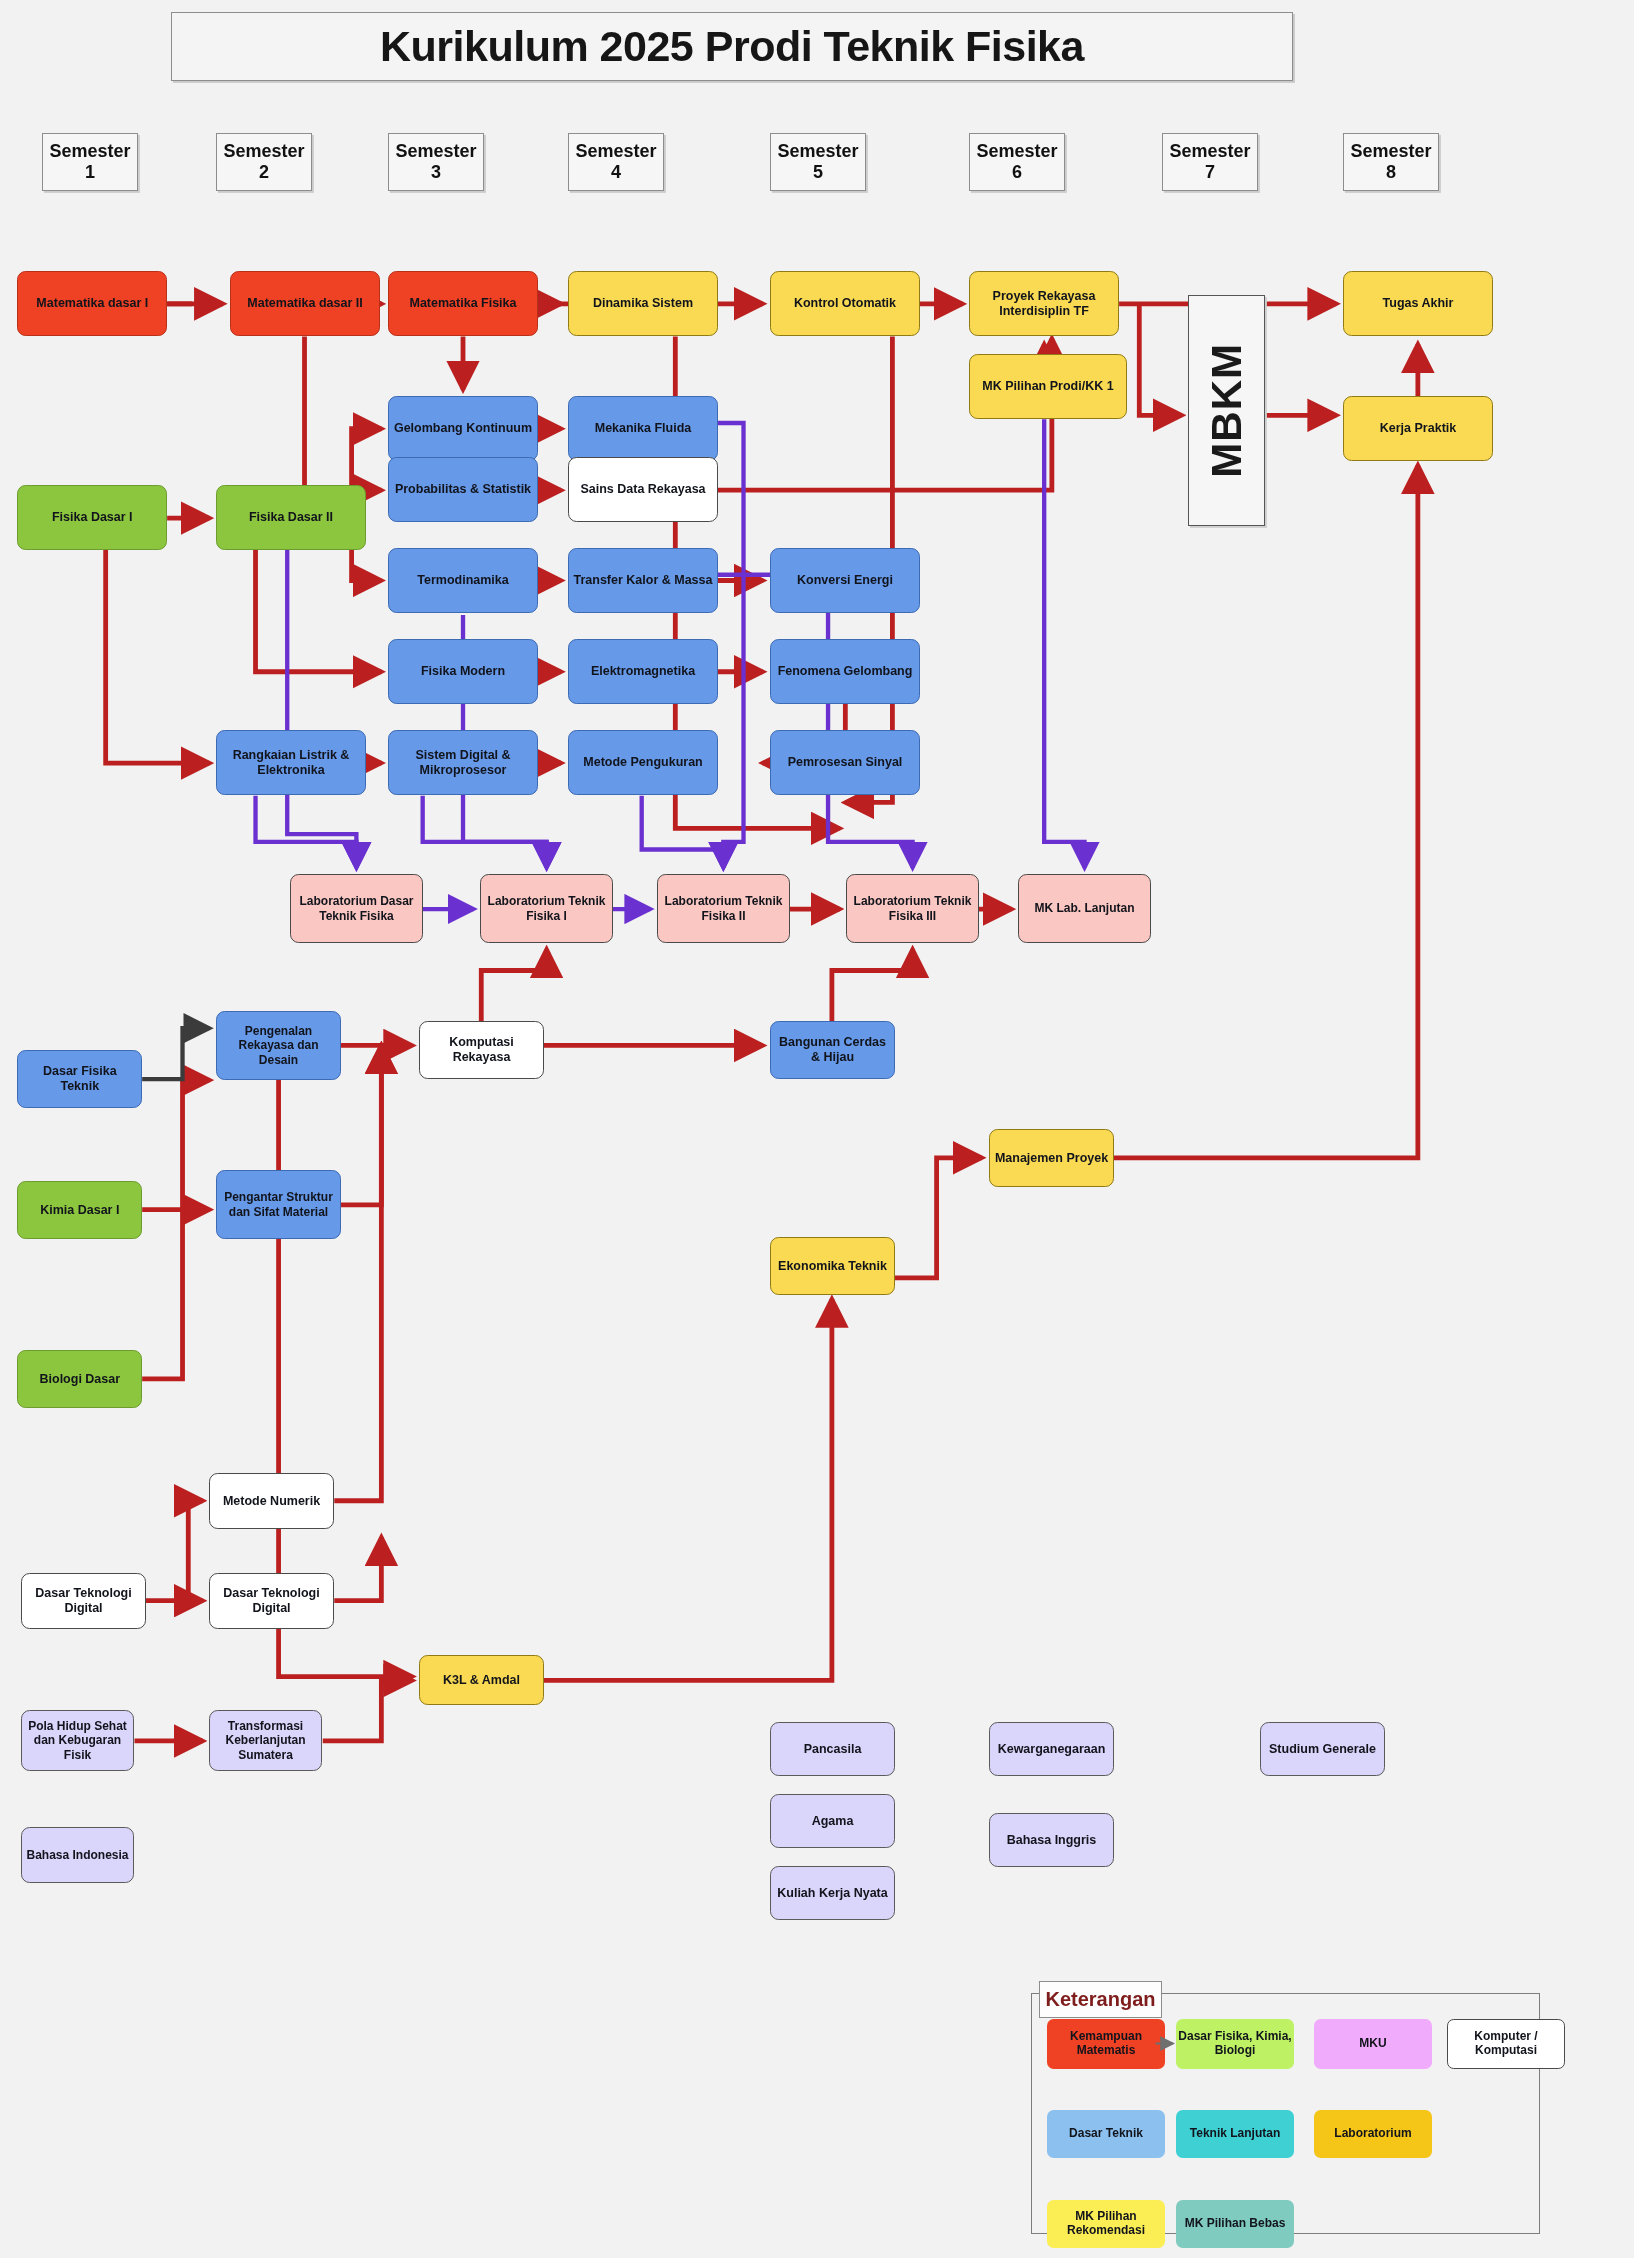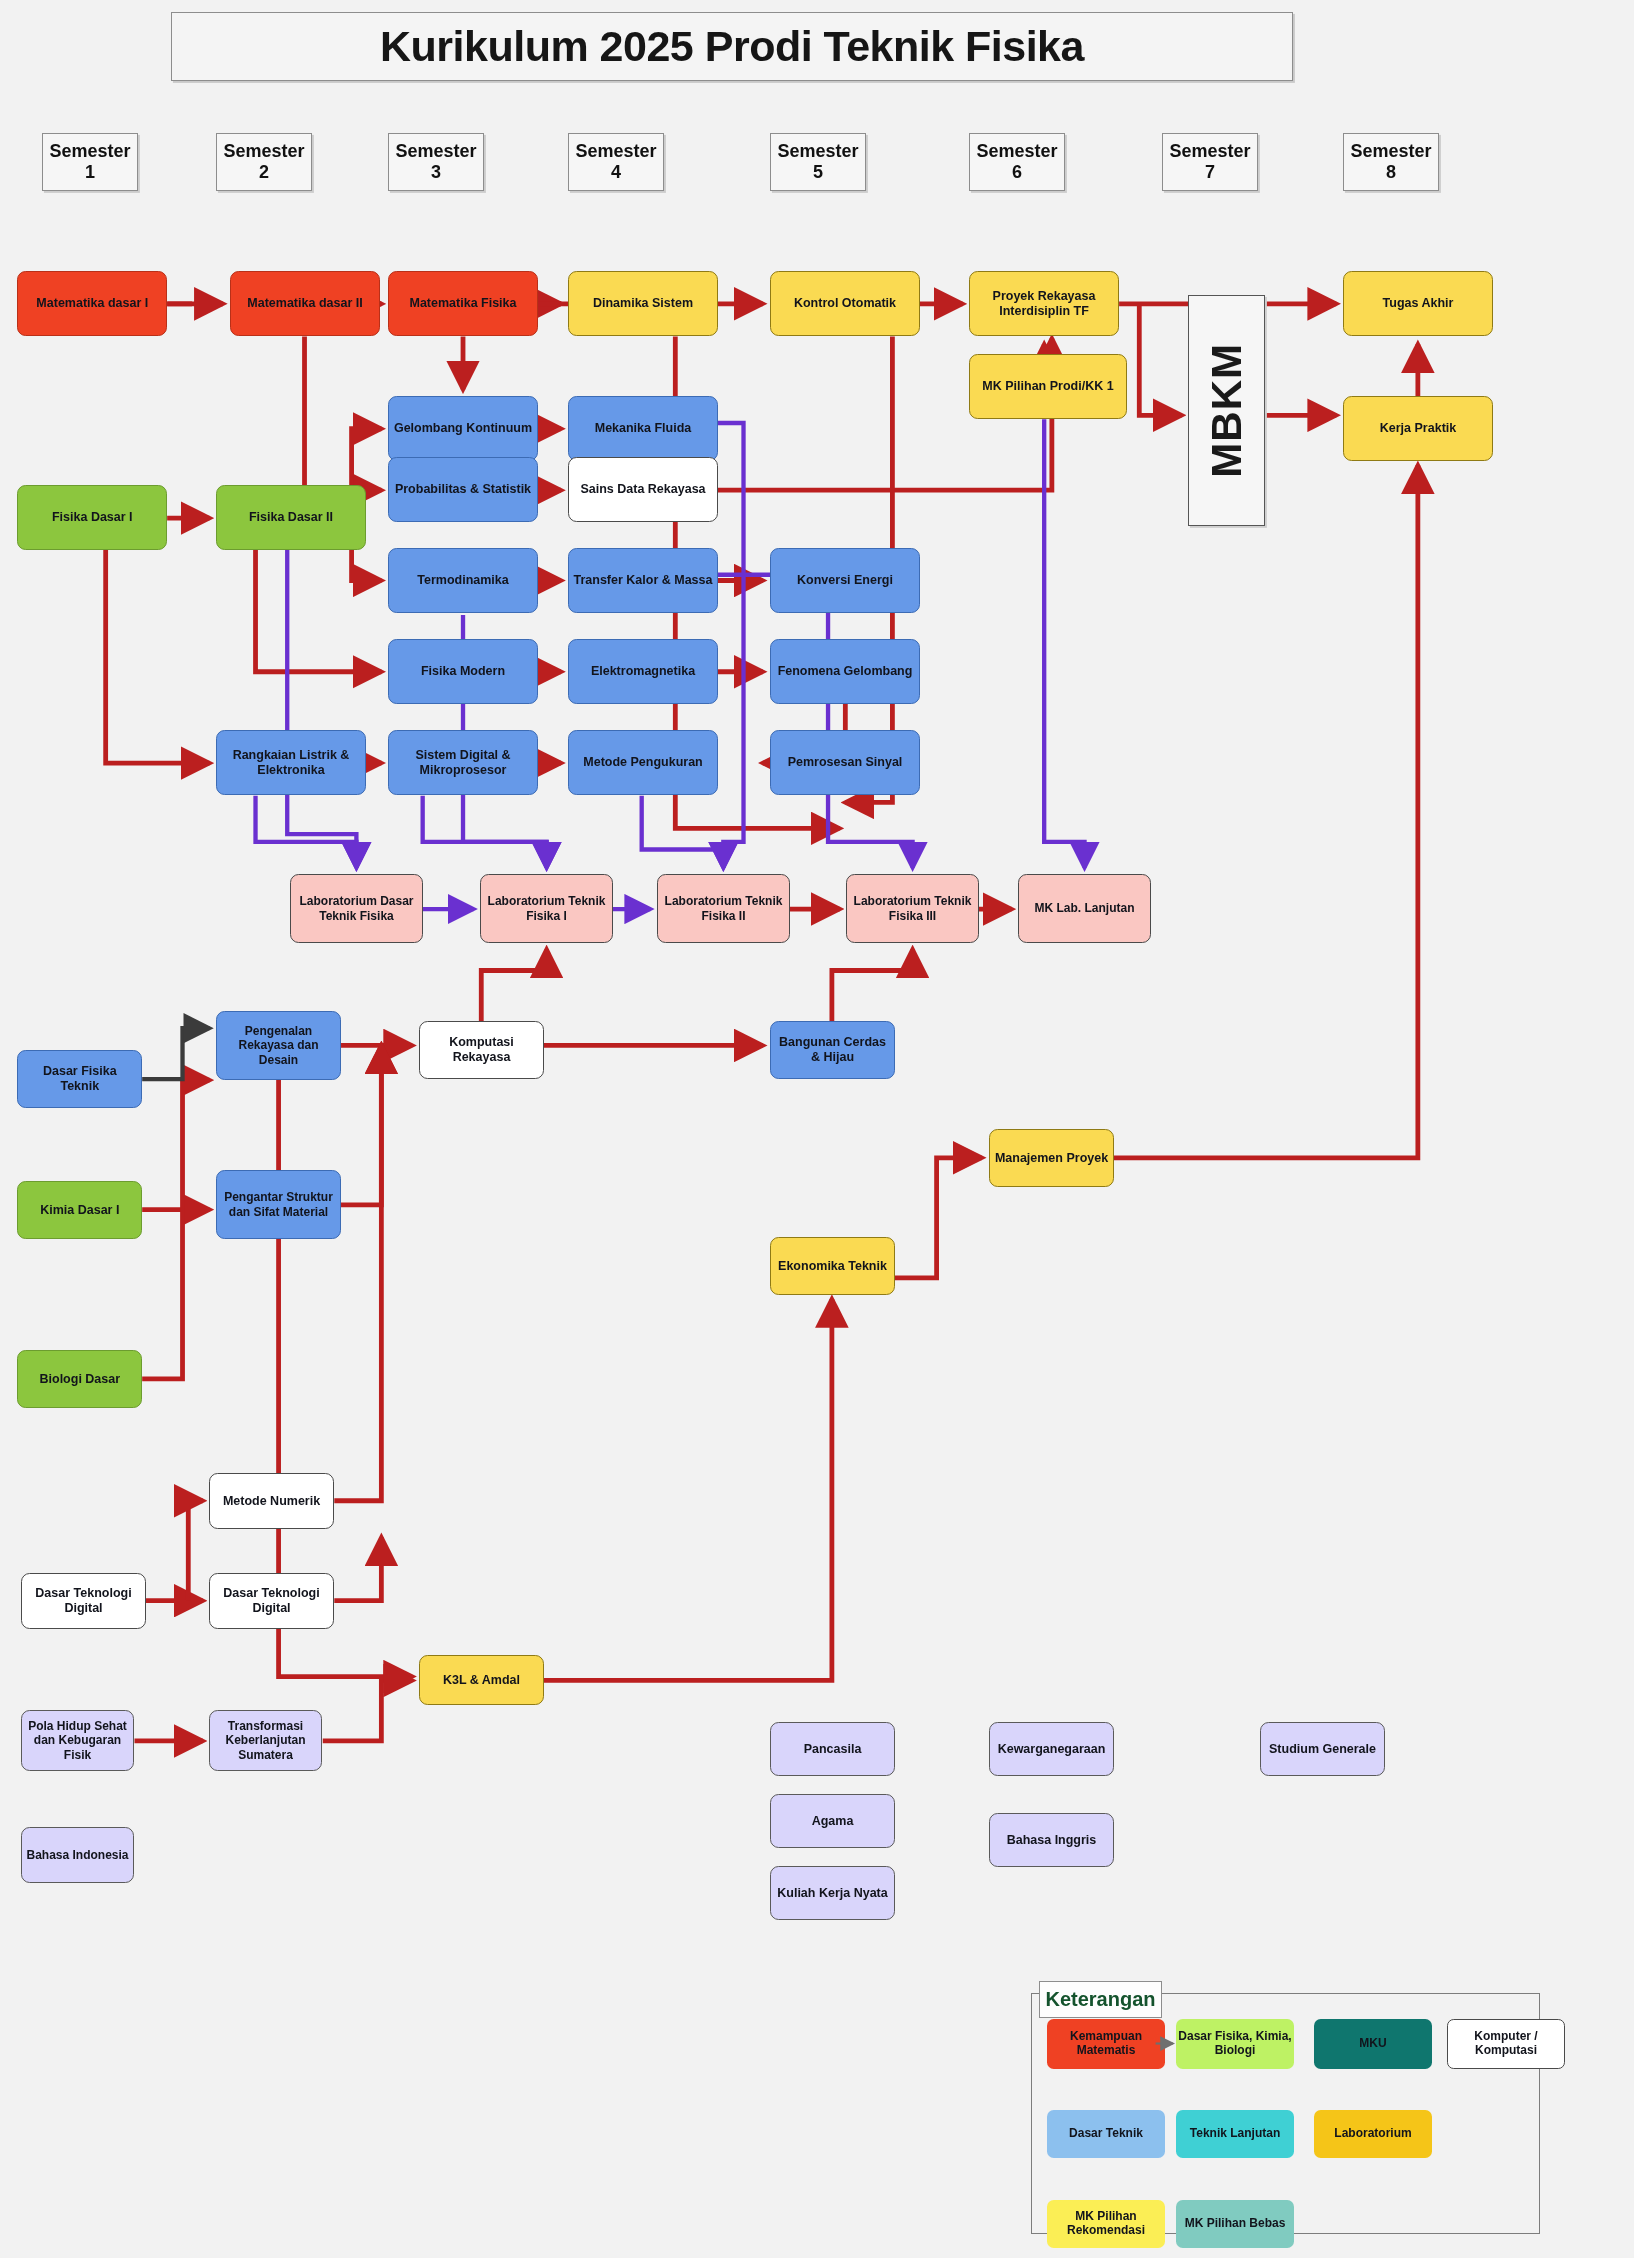--- a/index.html
+++ b/index.html
@@ -87,29 +87,29 @@
     position:absolute;
     border:1px solid #7d7d7d;
     background:transparent;
     z-index:3;
   }
   .legend-title {
     position:absolute;
     background:#fdfdfd;
     border:1px solid #8d8d8d;
     display:flex;align-items:center;justify-content:center;
-    font-size:20px;font-weight:bold;color:#14532d;
+    font-size:20px;font-weight:bold;color:#7f1d1d;
     z-index:5;
   }
   .lg { position:absolute; display:flex; align-items:center; justify-content:center;
         text-align:center; font-size:12px; font-weight:bold; color:#12141c; line-height:1.15;
         z-index:4; border-radius:6.7px;}
   .lg-kem  { background:#ef4123; }
   .lg-sci  { background:#bef264; }
-  .lg-mku  { background:#0f766e; }
+  .lg-mku  { background:#f0abfc; }
   .lg-komp { background:#ffffff; border:1px solid #4a4a4a; }
   .lg-dt   { background:#8cc0ee; }
   .lg-tl   { background:#3fd0d4; }
   .lg-labk { background:#f5c518; }
   .lg-pilr { background:#fbee55; }
   .lg-pilb { background:#80cbc0; }
 </style>
 </head>
 <body>
 

